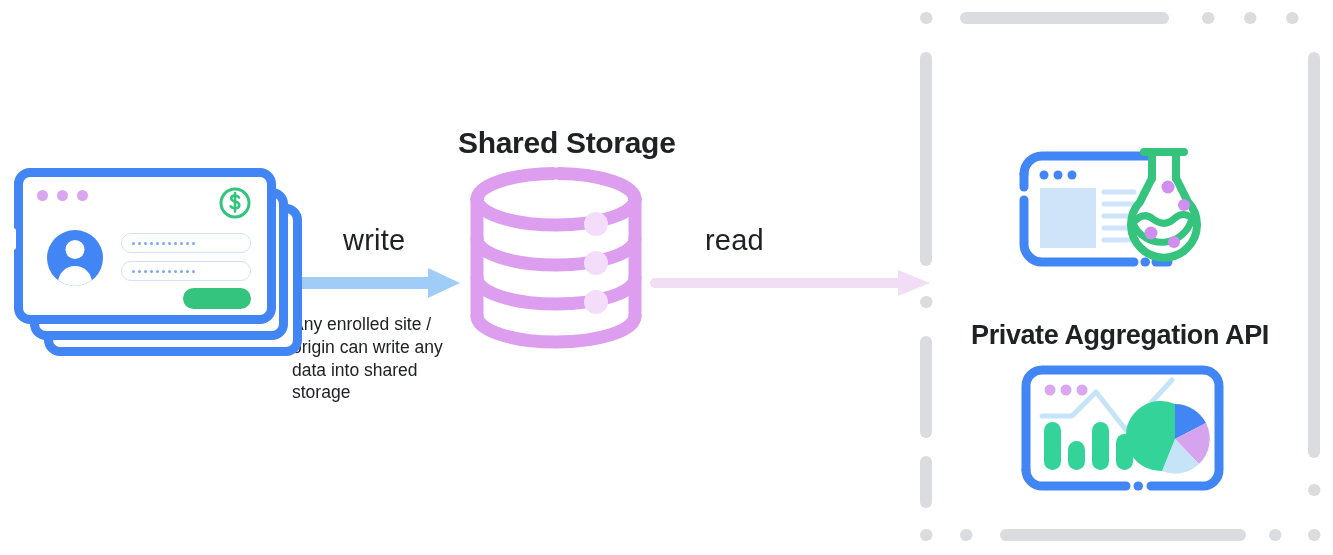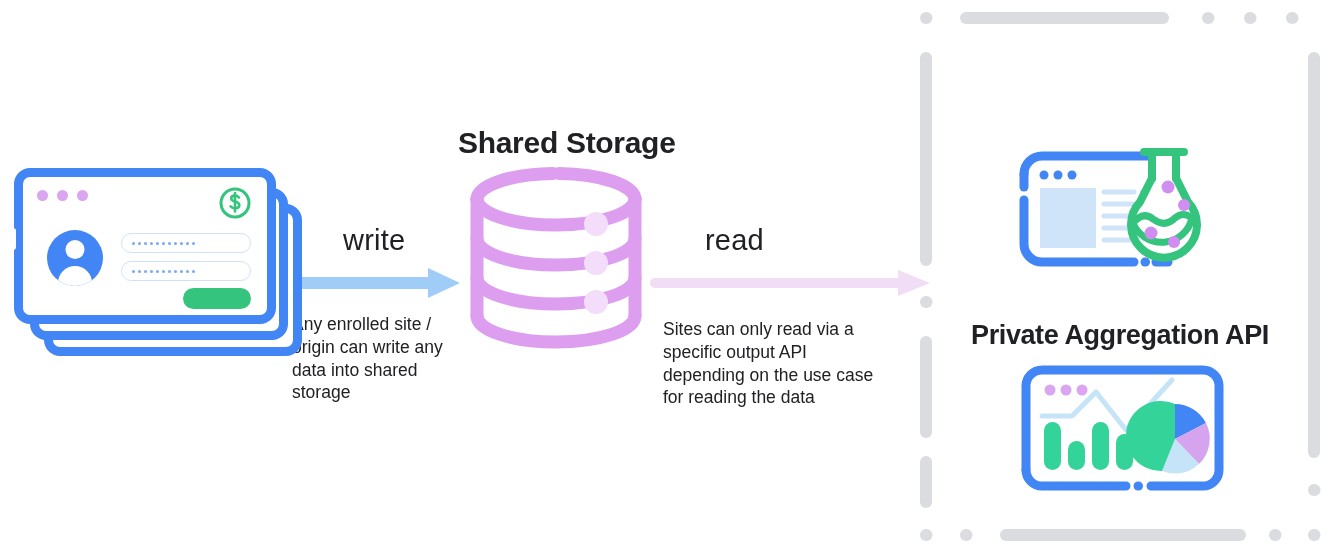--- a/index.html
+++ b/index.html
@@ -196,24 +196,20 @@
 
   <div class="label-big" style="left:705px; top:224px;">read</div>
 
   <div class="arrow-wrap" style="left:650px; top:268px;">
     <svg width="285" height="30" viewBox="0 0 285 30">
       <path d="M5 10 h243 v-8 l32 13 -32 13 v-8 H5 a5 5 0 0 1 0 -10 z" fill="#f1ddf6"></path>
     </svg>
   </div>
 
 
-  <div class="desc" style="left:663px; top:318px; width:245px;">Sites can only read via a
-specific output API
-depending on the use case
-for reading the data</div>
 
   <div class="panel">
     <svg width="400" height="530" viewBox="0 0 400 530" style="position:absolute; left:0; top:0;">
       <g stroke="#dadce0" stroke-width="12" stroke-linecap="round" fill="none">
 
         <path d="M6 6 H 6.5"></path>
         <path d="M46 6 H 243"></path>
         <path d="M288 6 H 288.5"></path>
         <path d="M330 6 H 330.5"></path>
         <path d="M372 6 H 372.5"></path>

